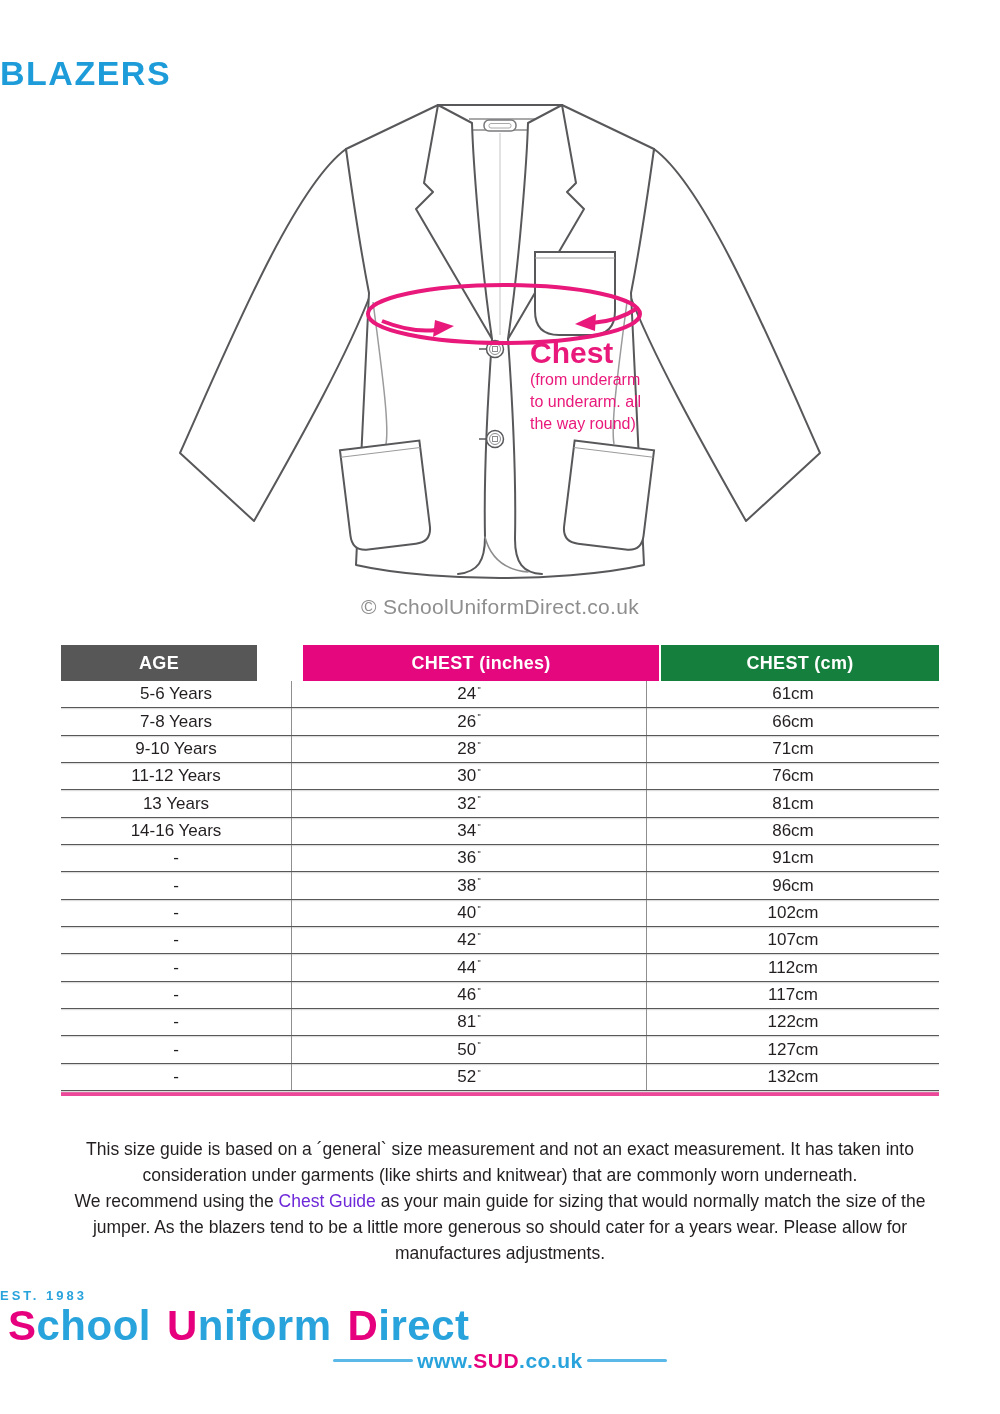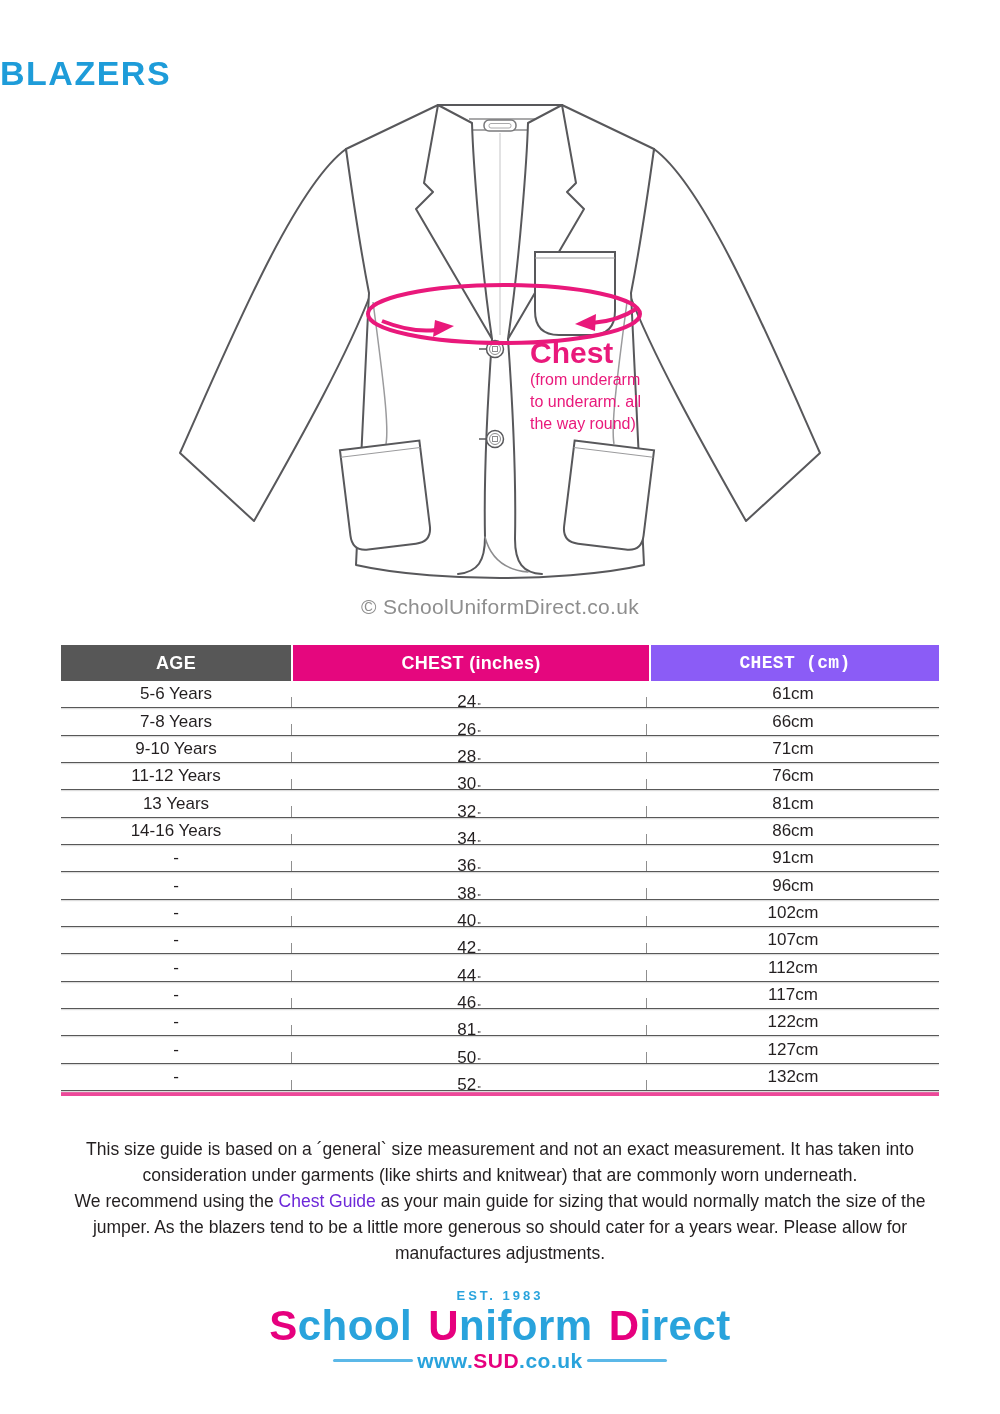--- a/index.html
+++ b/index.html
@@ -15,44 +15,44 @@
   .copyright{
     text-align:center;color:#8e8e8e;font-size:21px;margin-top:-6px;letter-spacing:.3px;
   }
   
   .size-table{width:878px;margin:26px auto 0;}
   .thead{display:flex;gap:2px;}
   .th{
     height:36px;display:flex;align-items:center;justify-content:center;
     color:#fff;font-size:18px;font-weight:bold;letter-spacing:.3px;box-sizing:border-box;
   }
-  .th-age{width:230px;background:#575757;}
-  .th-in{width:356px;background:#e5077e;}
-  .th-cm{flex:1;background:#8b5cf6;font-family:Liberation Mono, monospace;}
+  .th-age{width:196px;background:#575757;}
+  .th-in{width:356px;background:#e5077e;margin-left:44px;}
+  .th-cm{flex:1;background:#15803d;}
   .tbody{border-bottom:5px solid #ec4899;}
   .trow{
     display:flex;height:27.35px;box-sizing:border-box;
     border-bottom:1.3px solid #585858;box-shadow:0 1.2px 0 #dcdcdc;
   }
   .tcell{
     display:flex;align-items:center;justify-content:center;
     font-size:17px;box-sizing:border-box;
   }
   .c-age{width:230px;}
-  .c-in{width:356px;border-left:1px solid #8f8f8f;border-right:1px solid #8f8f8f;margin-top:16px;}
+  .c-in{width:356px;border-left:1px solid #8f8f8f;border-right:1px solid #8f8f8f;}
   .c-cm{flex:1;}
   .inch{font-size:9px;margin-left:1.5px;align-self:flex-start;margin-top:4px;}
   
   .disclaimer{
     width:902px;margin:40px auto 0;text-align:center;
     font-size:17.5px;line-height:26px;
   }
   .pink-text{color:#6d28d9;}
   
-  .footer-logo{margin-top:22px;text-align:center;}
+  .footer-logo{margin-top:22px;text-align:left;}
   .est-line{color:#29a3dc;font-size:13px;font-weight:bold;letter-spacing:3px;}
   .brand-line{font-size:42px;font-weight:bold;letter-spacing:.5px;line-height:1.08;}
   .brand-word{margin:0 8px;}
   .lg-pink{color:#e6007e;}
   .lg-blue{color:#29a3dc;}
   .url-line{display:flex;align-items:center;justify-content:center;gap:4px;margin-top:0px;}
   .dash{width:80px;height:3px;background:#5bb8e8;border-radius:2px;}
   .url-text{font-size:21px;font-weight:bold;letter-spacing:.5px;}
   svg text{font-family:"Liberation Sans",sans-serif;}
 </style>

